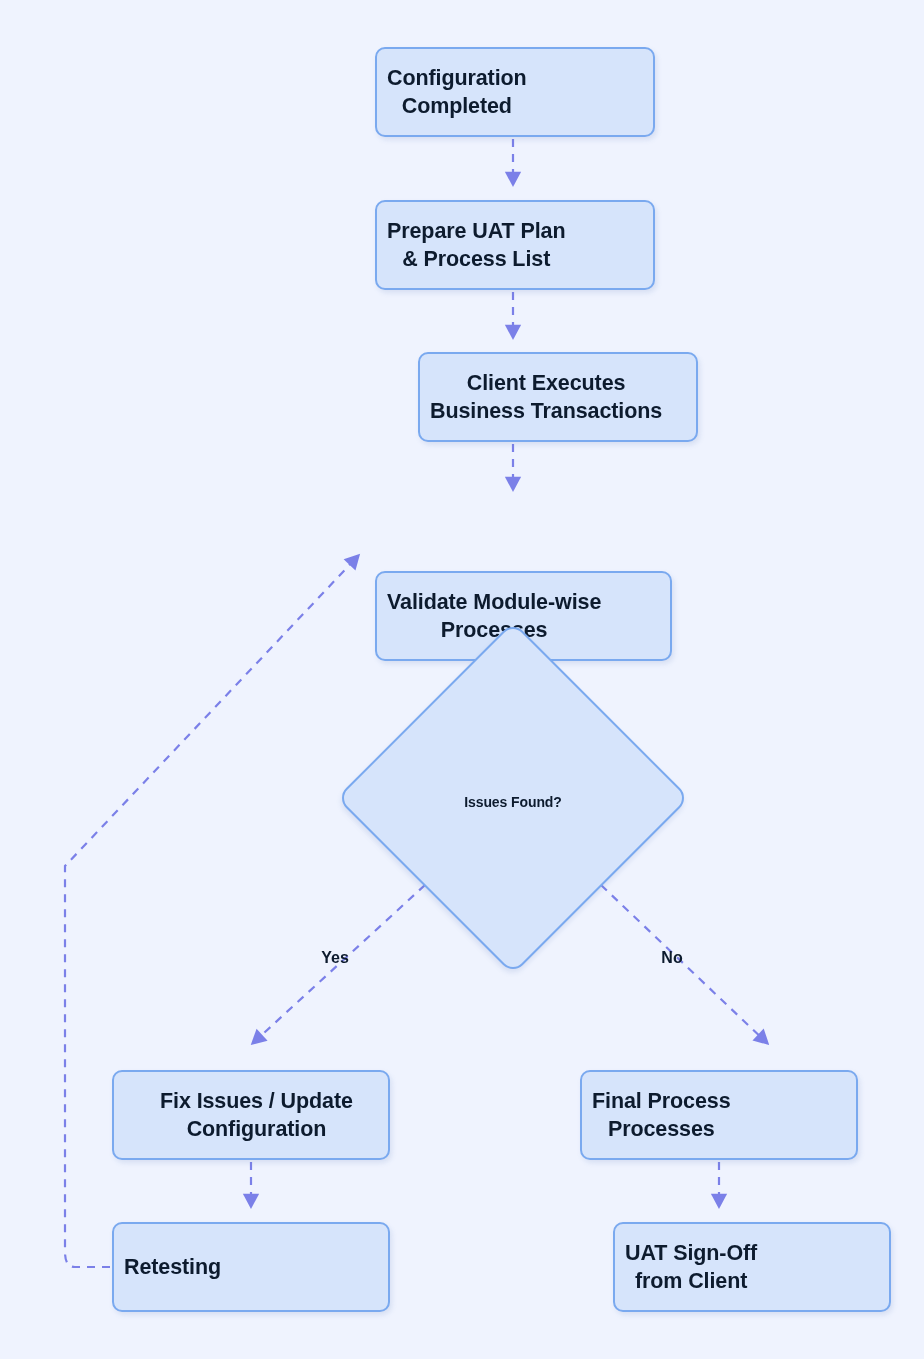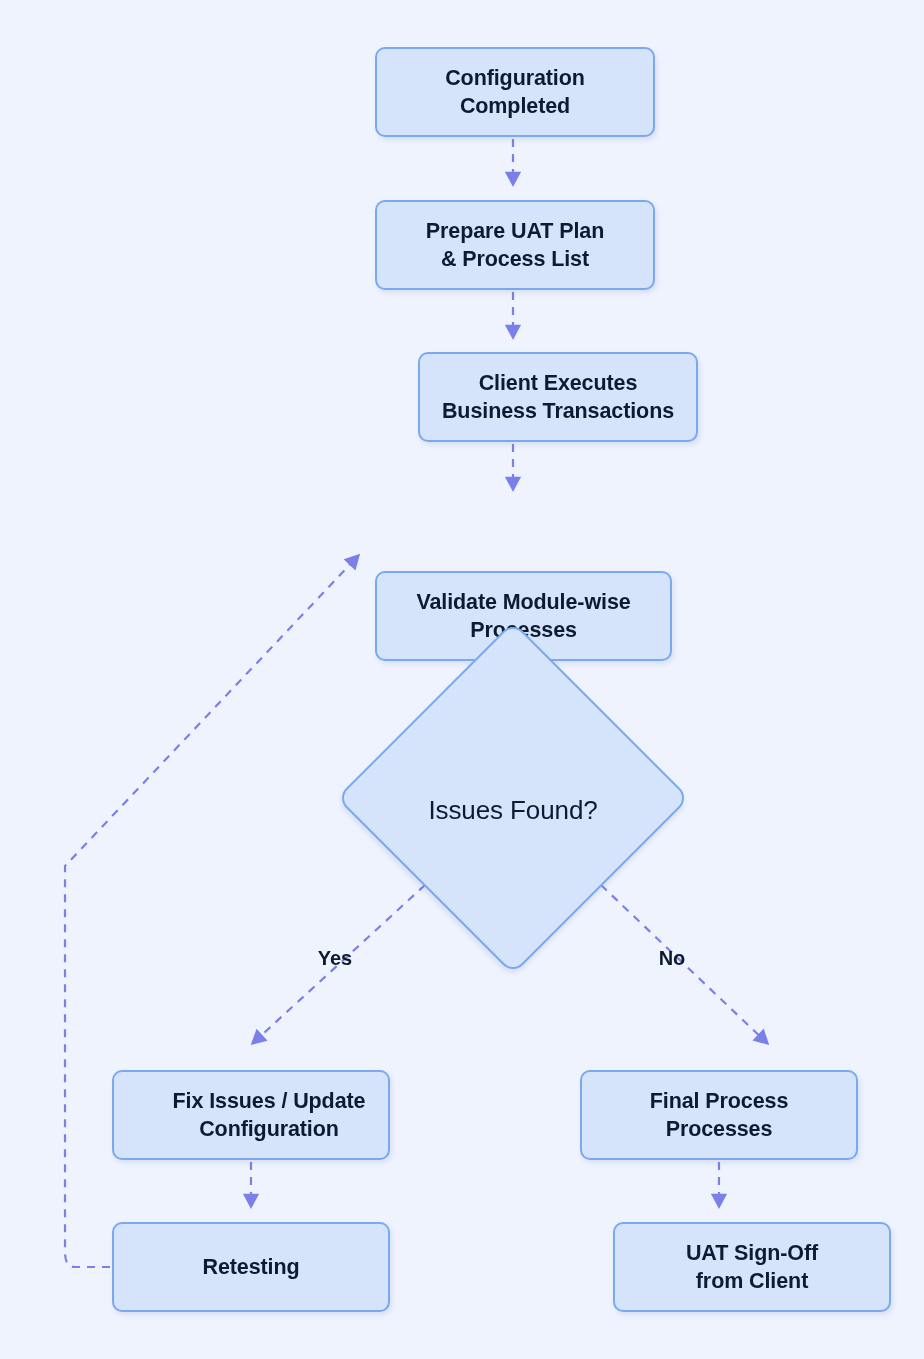--- a/index.html
+++ b/index.html
@@ -22,21 +22,21 @@
     top: 0;
     width: 924px;
     height: 1359px;
     pointer-events: none;
   }
   .node {
     position: absolute;
     box-sizing: border-box;
     display: flex;
     align-items: center;
-    justify-content: center;
+    justify-content: flex-start;
     text-align: center;
     background: #d6e4fb;
     border: 2px solid #7aa9ef;
     border-radius: 10px;
     color: #0d1b2e;
     font-size: 21.5px;
     font-weight: bold;
     line-height: 1.32;
     letter-spacing: -0.1px;
     box-shadow: 2px 3px 5px rgba(100,130,190,0.17);
@@ -60,35 +60,35 @@
     background: #d6e4fb;
     border: 2px solid #7aa9ef;
     border-radius: 14px;
     box-sizing: border-box;
     transform: rotate(45deg);
     box-shadow: 2px 3px 5px rgba(100,130,190,0.17);
   }
   .diamond-text {
     position: absolute;
     left: 0;
-    top: 12px;
+    top: 4px;
     width: 250px;
     height: 250px;
     display: flex;
     align-items: center;
     justify-content: center;
     color: #0d1b2e;
-    font-size: 26px;
-    font-weight: normal;
+    font-size: 14px;
+    font-weight: bold;
     letter-spacing: -0.1px;
   }
   .edge-label {
     position: absolute;
     color: #0d1b2e;
-    font-size: 20px;
+    font-size: 16px;
     font-weight: bold;
     white-space: nowrap;
   }
 </style>
 </head>
 <body>
 
 <div id="canvas">
 
   <svg id="edge-layer" viewBox="0 0 924 1359" width="924" height="1359">

